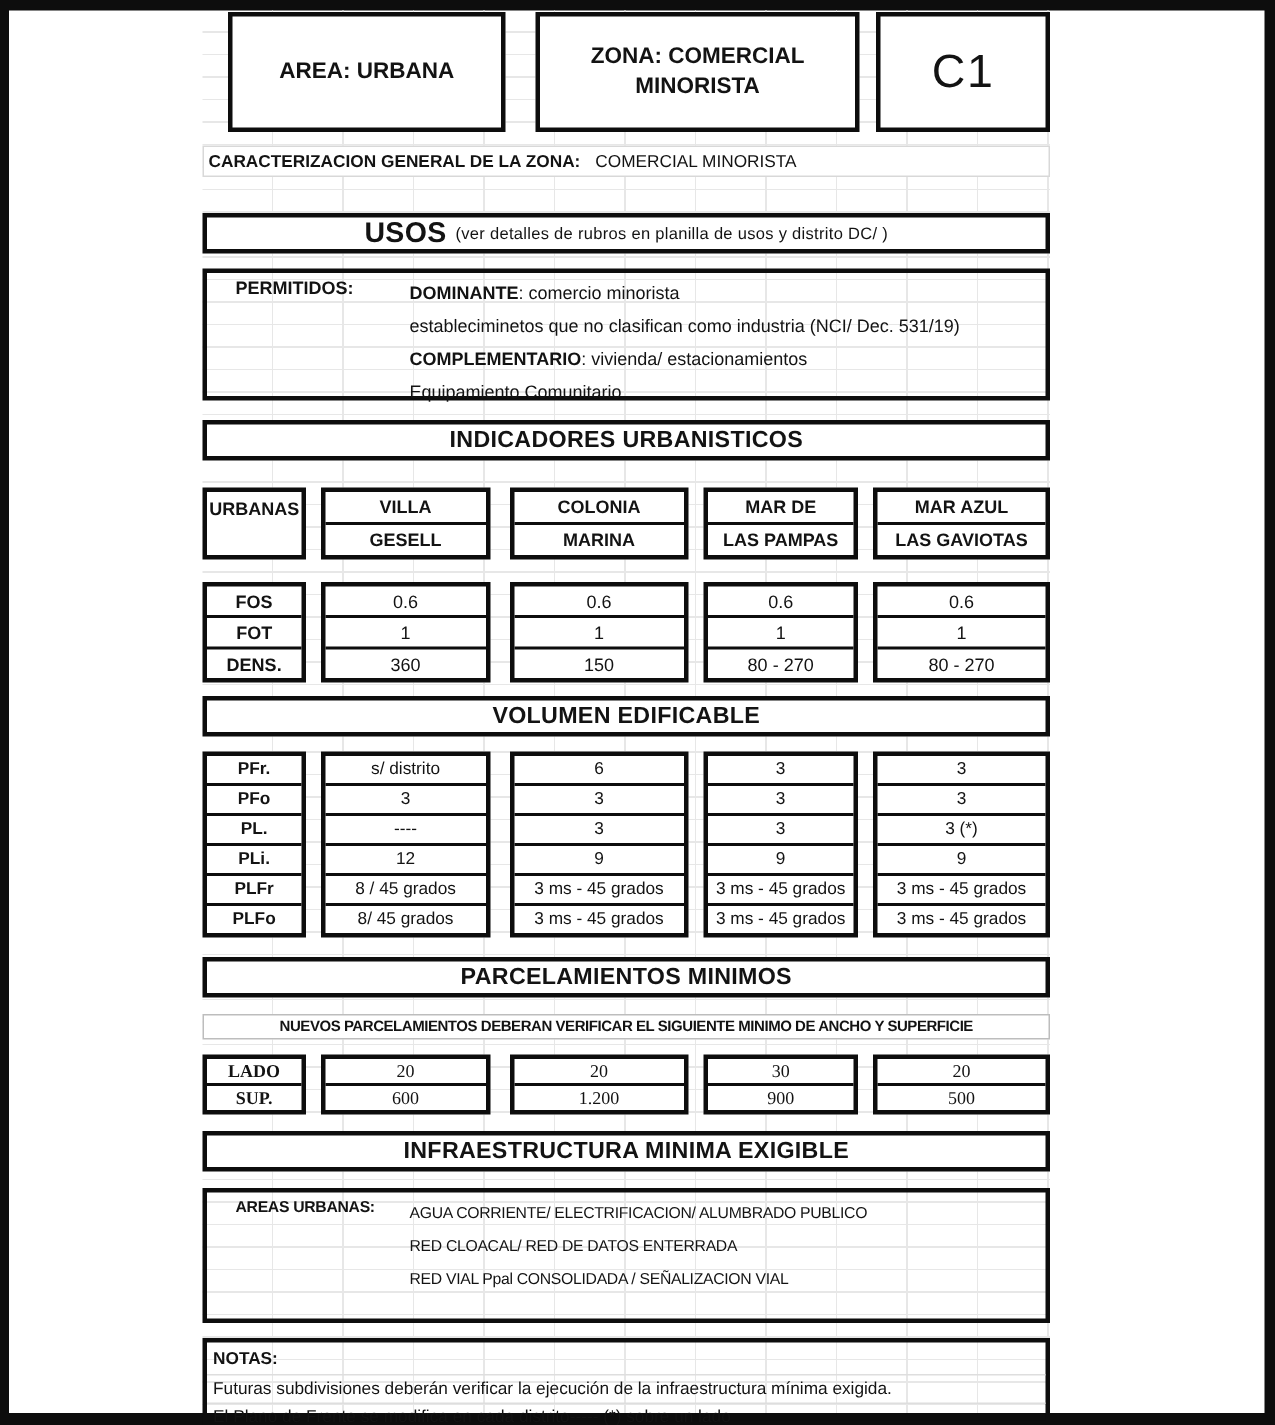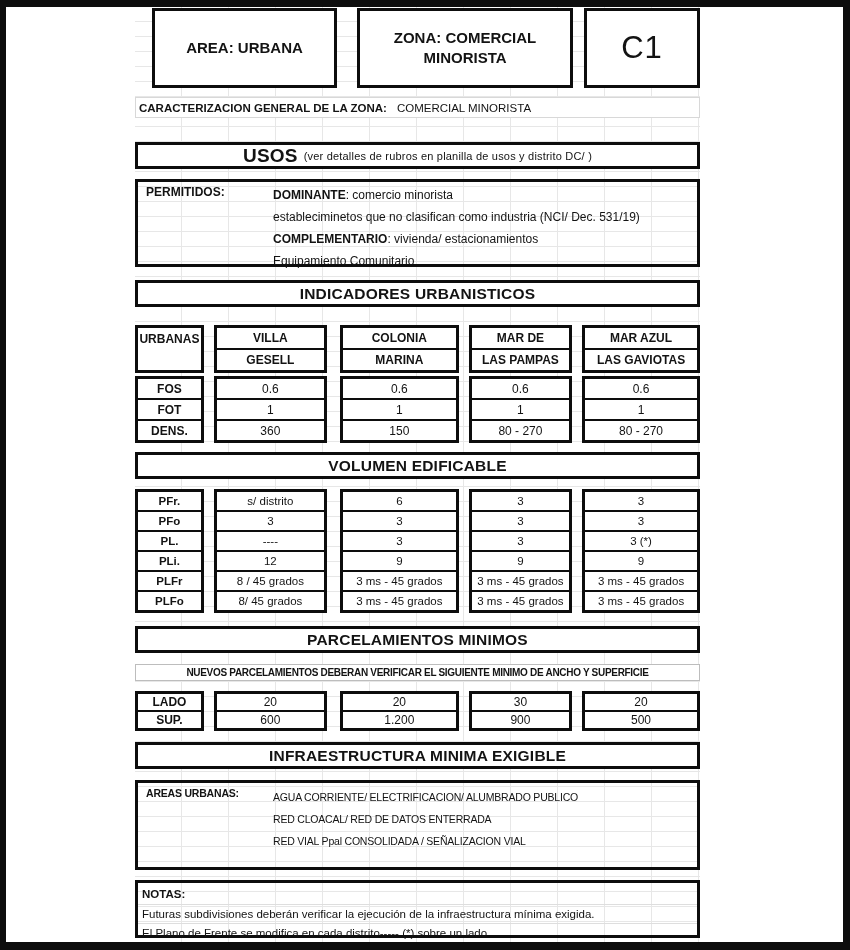--- a/index.html
+++ b/index.html
@@ -46,21 +46,21 @@
   }
   .usosbox{gap:6px;}
   .usos-big{font-size:19px;font-weight:bold;}
   .usos-sub{font-size:11px;font-weight:normal;}
   
   .bigbox{
     box-sizing:border-box;border:3px solid #0d0d0d;position:relative;background:transparent;
   }
   .prow{height:22px;display:flex;align-items:center;font-size:12px;padding-left:135px;white-space:nowrap;}
   .prow b{font-weight:bold;}
-  .corner-label{position:absolute;left:8px;top:3px;font-weight:bold;font-size:12px;white-space:nowrap;}
+  .corner-label{position:absolute;left:19px;top:3px;font-weight:bold;font-size:12px;white-space:nowrap;}
   .infra .prow{font-size:10.5px;letter-spacing:-0.2px;height:22px;}
   .infra .corner-label{font-size:10.5px;letter-spacing:-0.2px;top:4px;}
   .notas .nrow{height:18.5px;display:flex;align-items:center;font-size:11.5px;padding-left:4px;white-space:nowrap;border-top:1px solid #dedede;}
   .notas .nrow:first-child{border-top:none;font-weight:bold;}
   
   .trow{display:flex;}
   .cbox{box-sizing:border-box;border:3px solid #0d0d0d;background:#fff;}
   .w-label{width:70px;}
   .w-z1{width:115px;margin-left:10px;}
   .w-z2{width:121px;margin-left:13px;}
@@ -72,33 +72,33 @@
   }
   .cell.b, .zcell.b{font-weight:bold;}
   .sep{border-top:2px solid #0d0d0d;}
   .zcell{
     height:20px;display:flex;align-items:center;justify-content:center;
     font-weight:bold;font-size:12px;white-space:nowrap;
   }
   .hdr-label{display:flex;align-items:flex-start;justify-content:center;padding-top:4px;
     font-weight:bold;font-size:12px;}
   .vcell{height:18px;font-size:11.5px;}
-  .pcell{height:16px;font-size:12px;}
+  .pcell{height:16px;font-size:12px;font-family:Liberation Serif, serif;}
   
   .subtitlebox{
     box-sizing:border-box;border:1px solid #bdbdbd;background:#fff;height:17px;
     display:flex;align-items:center;justify-content:center;
     font-size:10px;font-weight:bold;letter-spacing:-0.3px;white-space:nowrap;
   }
   
   .mt-usos{margin-top:24px;}
   .mt-perm{margin-top:10px;height:88px;}
   .mt-indt{margin-top:13px;}
   .mt-indh{margin-top:18px;}
-  .mt-indd{margin-top:3px;}
+  .mt-indd{margin-top:15px;}
   .mt-volt{margin-top:9px;}
   .mt-vold{margin-top:10px;}
   .mt-part{margin-top:13px;}
   .mt-pars{margin-top:11px;}
   .mt-pard{margin-top:10px;}
   .mt-inft{margin-top:11px;}
   .mt-infb{margin-top:11px;height:90px;padding-top:3px;}
   .mt-nota{margin-top:10px;height:58px;padding-top:2px;}
   .perm-pad{padding-top:2px;}
 </style>

